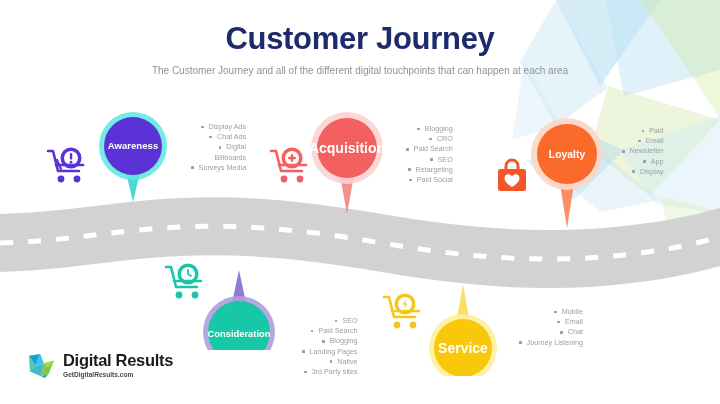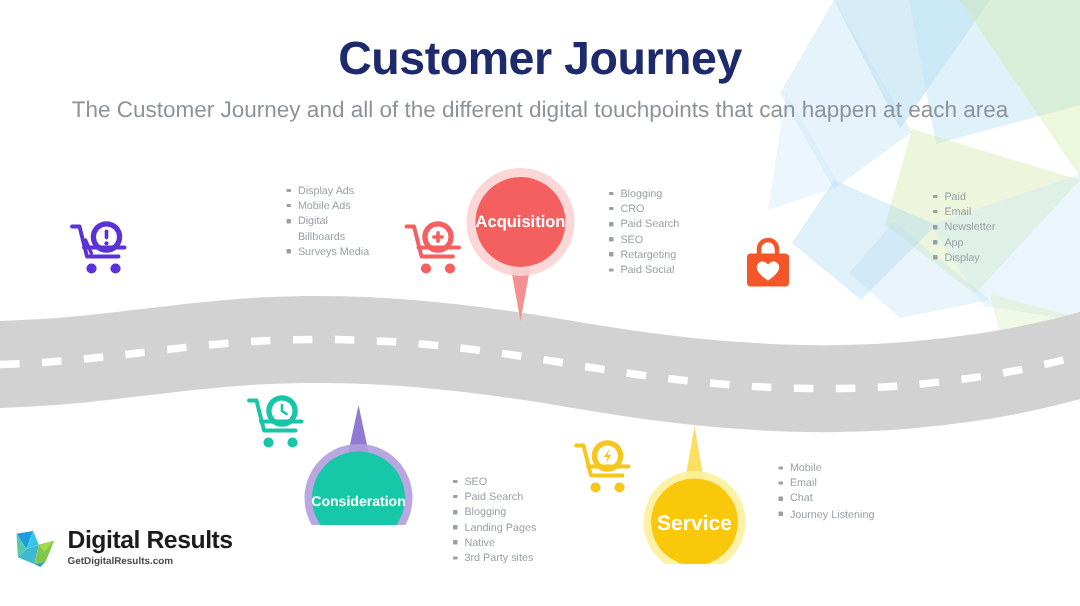--- a/index.html
+++ b/index.html
@@ -18,49 +18,50 @@
   
   .road-layer { position:absolute; inset:0; width:720px; height:404px; }
 
   
   .header { position:absolute; top:22px; left:0; width:720px; text-align:center; }
   .title {
     font-size:31px; font-weight:bold; color:#1d2a6b;
     letter-spacing:-0.3px; line-height:1.1;
   }
   .subtitle {
-    margin-top:9px; font-size:15px; color:#8e9299; font-weight:400;
+    margin-top:9px; font-size:10px; color:#8e9299; font-weight:400;
   }
 
   
   .pin { position:absolute; }
   .pin-circle {
     position:relative; border-radius:50%;
     display:flex; align-items:center; justify-content:center;
     color:#ffffff; font-weight:bold; text-align:center;
     z-index:3;
   }
 
   
   .tp-list { position:absolute; z-index:5; }
   .tp-item {
     display:flex; align-items:flex-start;
     font-size:7.2px; color:#9aa0a6; line-height:10.2px;
     white-space:nowrap;
+    justify-content:flex-end;
   }
   .tp-bullet {
     width:2.6px; height:2.6px; background:#9aa0a6;
     margin-right:5px; margin-top:3.6px; flex:none; border-radius:0.5px;
   }
 
   
   .tp-icon { position:absolute; z-index:6; }
 
   
-  .logo { position:absolute; left:10px; top:352px; display:flex; align-items:center; z-index:8; }
+  .logo { position:absolute; left:28px; top:352px; display:flex; align-items:center; z-index:8; }
   .logo-mark { width:28px; height:26px; flex:none; margin-right:7px; }
   .logo-text { display:flex; flex-direction:column; justify-content:center; }
   .logo-name { font-size:16.5px; font-weight:bold; color:#1c1c1c; line-height:17px; letter-spacing:-0.3px; }
   .logo-url { font-size:6.6px; font-weight:bold; color:#4b4b4b; line-height:9px; margin-top:1px; }
 </style>
 </head>
 <body>
 
 <div id="stage">
 
@@ -84,28 +85,38 @@
              C300,258 230,251 150,258 C86,264 60,270 0,272 Z" fill="#d2d2d2"></path>
     <path d="M0,243 C60,241 86,235 150,229 C230,222 300,229 382,243
              C470,258 552,265 640,253 C672,249 698,243 720,237" fill="none" stroke="#ffffff" stroke-width="5" stroke-dasharray="13 15" stroke-linecap="butt"></path>
   </svg>
 
   <div class="header">
     <div class="title">Customer Journey</div>
     <div class="subtitle">The Customer Journey and all of the different digital touchpoints that can happen at each area</div>
   </div>
 
+  <div class="pin" style="left:100px; top:112px;">
+    <svg width="82" height="112" viewBox="0 0 82 112" style="position:absolute; left:-8px; top:-6px;">
+      <path d="M41,96 L33,62 L49,62 Z" fill="#4ad9d4"></path>
+      <circle cx="41" cy="40" r="34" fill="#5ce8e0" opacity="0.85"></circle>
+      <circle cx="41" cy="40" r="29" fill="#5b32d6"></circle>
+    </svg>
+    <div class="pin-circle" style="width:66px; height:66px; background:transparent; font-size:9.6px;">
+      <span>Awareness</span>
+    </div>
+  </div>
   <div class="tp-list" style="left:191px; top:122px;">
     <div class="tp-item">
       <span class="tp-bullet"></span>
       <span>Display Ads</span>
     </div>
     <div class="tp-item">
       <span class="tp-bullet"></span>
-      <span>Mobile Ads</span>
+      <span>Chat Ads</span>
     </div>
     <div class="tp-item">
       <span class="tp-bullet"></span>
       <span>Digital</span>
     </div>
     <div class="tp-item">
       <span class="tp-bullet" style="visibility:hidden;"></span>
       <span>Billboards</span>
     </div>
     <div class="tp-item">
@@ -124,21 +135,21 @@
     <circle cx="16" cy="33" r="3.4" fill="#5b32d6"></circle>
     <circle cx="32" cy="33" r="3.4" fill="#5b32d6"></circle>
   </svg>
 
   <div class="pin" style="left:312px; top:112px;">
     <svg width="86" height="120" viewBox="0 0 86 120" style="position:absolute; left:-8px; top:-6px;">
       <path d="M43,108 L35,64 L51,64 Z" fill="#f4908f"></path>
       <circle cx="43" cy="42" r="36" fill="#fbd3d4" opacity="0.9"></circle>
       <circle cx="43" cy="42" r="30" fill="#f4605f"></circle>
     </svg>
-    <div class="pin-circle" style="width:70px; height:72px; background:transparent; font-size:11px;">
+    <div class="pin-circle" style="width:70px; height:72px; background:transparent; font-size:14px;">
       <span>Acquisition</span>
     </div>
   </div>
   <div class="tp-list" style="left:406px; top:124px;">
     <div class="tp-item">
       <span class="tp-bullet"></span>
       <span>Blogging</span>
     </div>
     <div class="tp-item">
       <span class="tp-bullet"></span>
@@ -165,20 +176,30 @@
     <circle cx="24" cy="12" r="10.5" fill="#f4605f"></circle>
     <circle cx="24" cy="12" r="7" fill="#ffffff"></circle>
     <rect x="22.8" y="8" width="2.4" height="8" rx="1.2" fill="#f4605f"></rect>
     <rect x="20" y="10.8" width="8" height="2.4" rx="1.2" fill="#f4605f"></rect>
     <path d="M3,5 L8,5 L13,25 L34,25" fill="none" stroke="#f4605f" stroke-width="2.6" stroke-linecap="round" stroke-linejoin="round"></path>
     <path d="M11,19 L38,19" fill="none" stroke="#f4605f" stroke-width="2.6" stroke-linecap="round"></path>
     <circle cx="16" cy="33" r="3.4" fill="#f4605f"></circle>
     <circle cx="32" cy="33" r="3.4" fill="#f4605f"></circle>
   </svg>
 
+  <div class="pin" style="left:532px; top:118px;">
+    <svg width="86" height="126" viewBox="0 0 86 126" style="position:absolute; left:-8px; top:-6px;">
+      <path d="M43,116 L35,66 L51,66 Z" fill="#f98f62"></path>
+      <circle cx="43" cy="42" r="36" fill="#fbd6c6" opacity="0.9"></circle>
+      <circle cx="43" cy="42" r="30" fill="#f96a2b"></circle>
+    </svg>
+    <div class="pin-circle" style="width:70px; height:72px; background:transparent; font-size:10.4px;">
+      <span>Loyalty</span>
+    </div>
+  </div>
   <div class="tp-list" style="left:622px; top:126px;">
     <div class="tp-item">
       <span class="tp-bullet"></span>
       <span>Paid</span>
     </div>
     <div class="tp-item">
       <span class="tp-bullet"></span>
       <span>Email</span>
     </div>
     <div class="tp-item">

